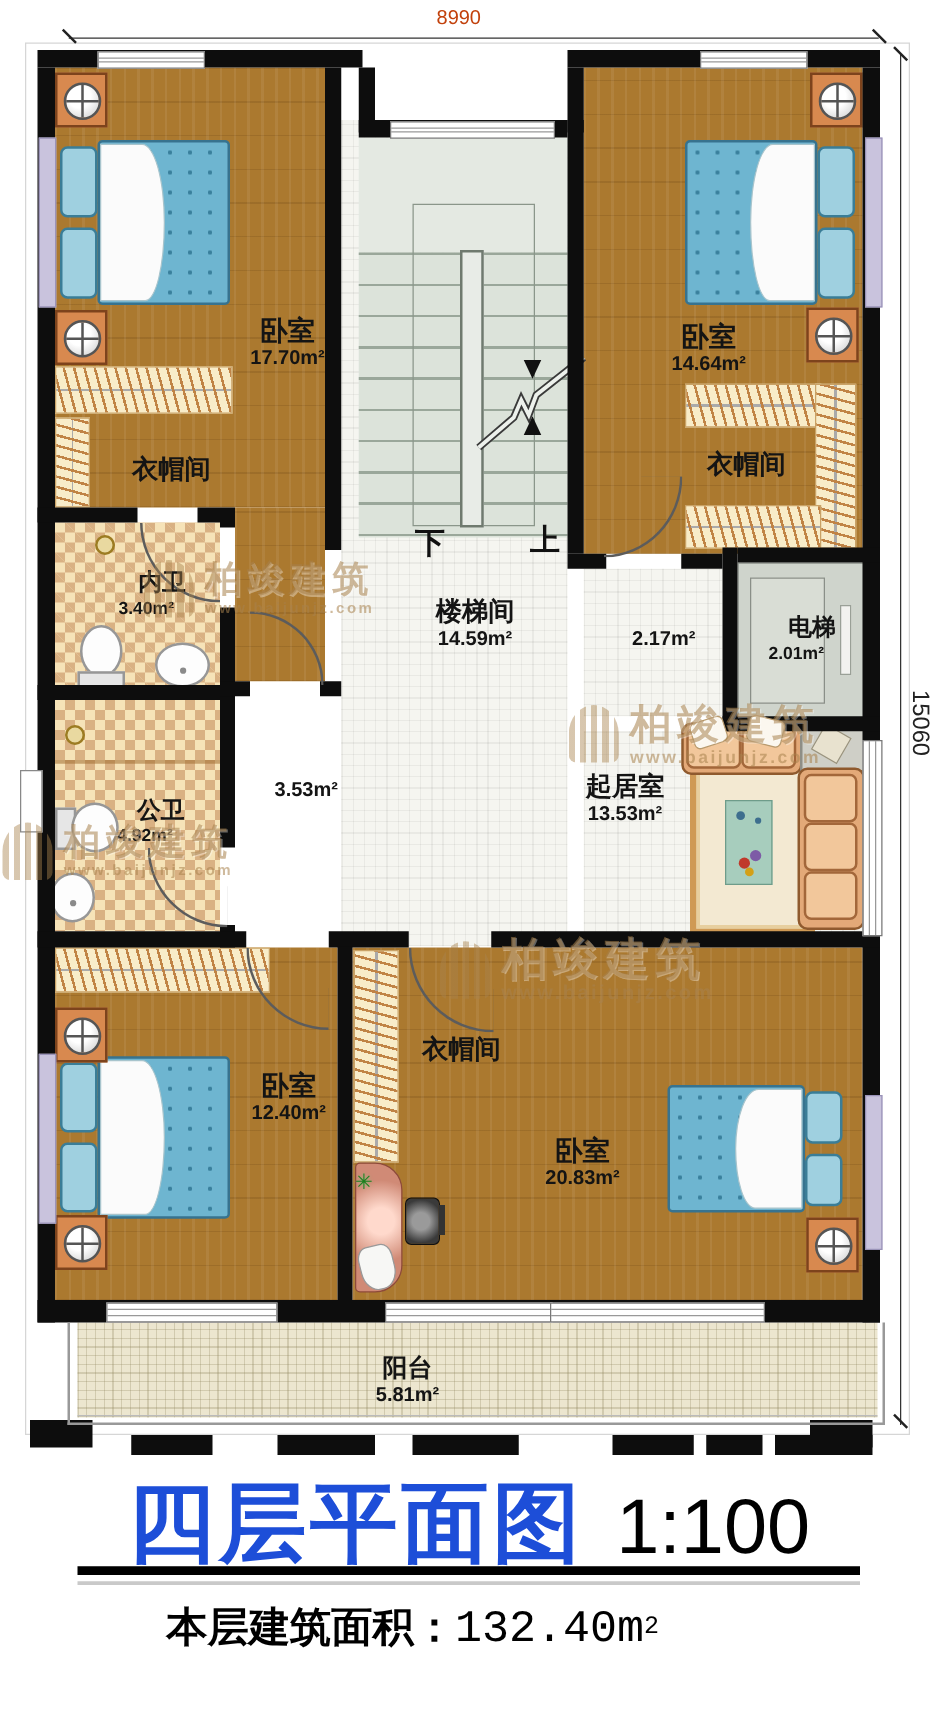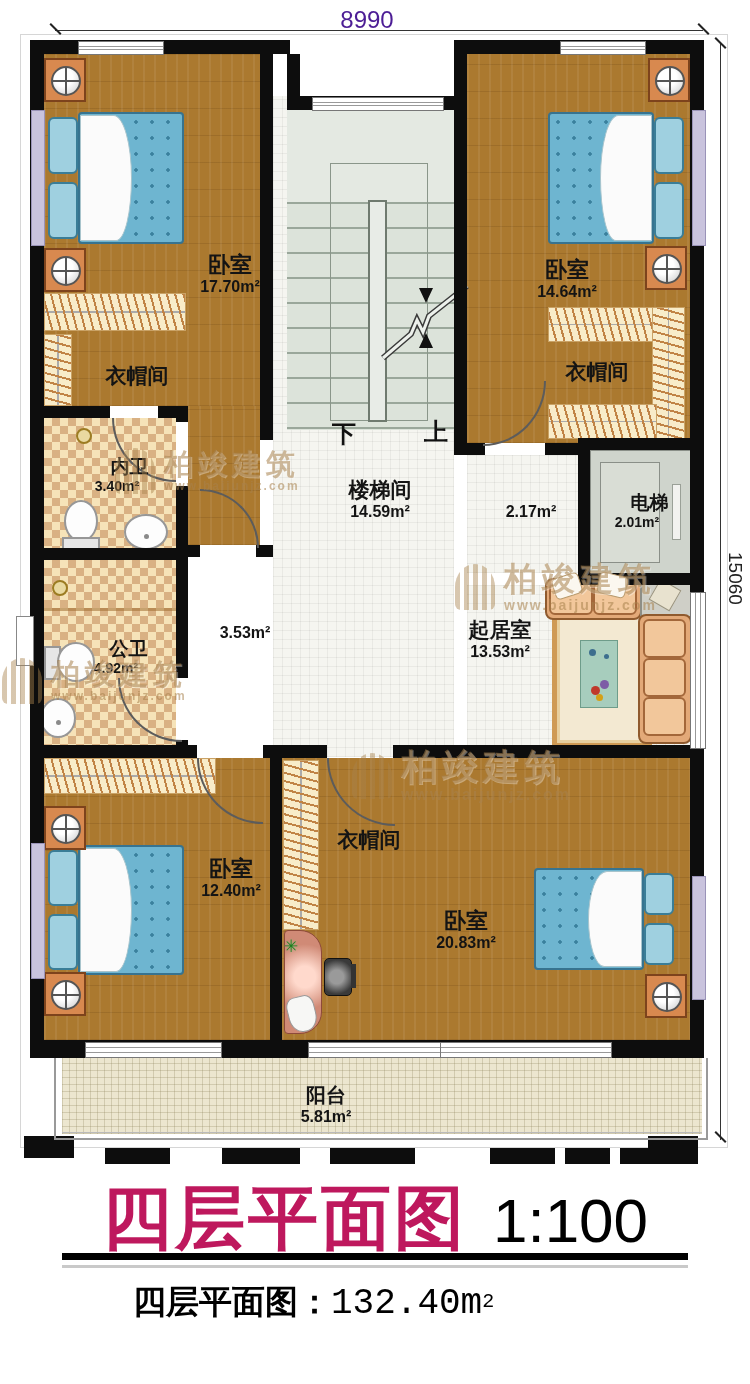--- a/index.html
+++ b/index.html
@@ -51,21 +51,21 @@
   .head-right .p1{right:4px;top:5px}.head-right .p2{right:4px;bottom:5px}
   .blanket{position:absolute;top:3px;bottom:3px;background:#fbfbfb;border:1px solid #a8c4cc;z-index:3;}
   .head-left .blanket{left:36px;width:36%;border-radius:0 70% 60% 0/0 100% 100% 0;}
   .head-right .blanket{right:36px;width:36%;border-radius:70% 0 0 60%/100% 0 0 100%;}
   .rlabel{position:absolute;z-index:5;transform:translateX(-50%);text-align:center;line-height:1.18;white-space:nowrap;color:#141414;}
   .rname{font-size:22px;font-weight:700;}
   .rarea{font-size:16px;font-weight:700;}
   .sm .rname{font-size:19px;margin-left:25px;}
   .sm .rarea{font-size:14px;}
   .dir{position:absolute;z-index:5;font-size:24px;font-weight:700;}
-  .dim{position:absolute;z-index:5;font-size:24px;color:#4c1d95;}
+  .dim{position:absolute;z-index:5;font-size:16px;color:#c2410c;}
   .dimline{position:absolute;z-index:5;background:#333;}
   .tick{position:absolute;z-index:5;width:15px;height:2px;background:#222;transform:rotate(45deg);}
   .wm{position:absolute;z-index:6;display:flex;align-items:center;gap:9px;color:rgba(168,130,76,.55);pointer-events:none;}
   .wm .logo{width:40px;height:46px;border-radius:50% 50% 6px 6px;opacity:.75;
       background:repeating-linear-gradient(90deg,rgba(168,130,76,.6) 0 5px,transparent 5px 9px);}
   .wm .brand{font-size:33px;font-weight:700;letter-spacing:5px;text-shadow:1px 1px 0 rgba(255,255,255,.35);line-height:1.05;}
   .wm .url{font-size:14px;font-weight:700;letter-spacing:2px;}
   .wm.small .brand{font-size:29px;}
   .wm.small .url{font-size:12px;}
   .toilet-bowl{position:absolute;z-index:2;background:#fdfdfd;border:2px solid #979797;border-radius:50%;}
@@ -95,21 +95,21 @@
   .plant{position:absolute;z-index:3;font-size:17px;font-weight:700;color:#1e7d1e;text-shadow:0 0 2px #7ec07e;}
   .elev{position:absolute;z-index:2;background:#cfd4cc;border:1px solid #8a8f88;}
   .elev-in{position:absolute;z-index:2;background:#d9ddd5;border:1px solid #8a8f88;}
   .slit{position:absolute;z-index:3;background:#f2f2ef;border:1px solid #9aa097;}
   .blkline{position:absolute;z-index:4;background:#999;}
   .dash{position:absolute;z-index:3;background:#0d0d0d;}
   .sill{position:absolute;z-index:0;border:1px solid #d6d6d6;}
   .shelf{position:absolute;z-index:2;background:rgba(160,110,50,.55);}
   .fixture{position:absolute;z-index:4;background:#fff;border:1px solid #888;}
   .title-row{position:absolute;z-index:5;left:0;top:1172px;width:750px;text-align:center;white-space:nowrap;}
-  .t-main{font-size:70px;font-weight:700;letter-spacing:3px;color:#be185d;}
+  .t-main{font-size:70px;font-weight:700;letter-spacing:3px;color:#1d4ed8;}
   .t-scale{font-size:62px;font-weight:400;margin-left:26px;color:#000;}
   .uline1{position:absolute;z-index:5;left:62px;top:1253px;width:626px;height:7px;background:#000;}
   .uline2{position:absolute;z-index:5;left:62px;top:1265px;width:626px;height:3px;background:#c9c9c9;}
   .fline{position:absolute;z-index:5;left:133px;white-space:nowrap;color:#000;}
   .f-cn{font-size:33px;font-weight:700;}
   .f-val{font-size:36px;font-family:"Liberation Mono","DejaVu Sans Mono",monospace;}
   .f-sup{font-size:20px;font-family:"Liberation Mono","DejaVu Sans Mono",monospace;vertical-align:super;}
   .vdim{position:absolute;z-index:5;writing-mode:vertical-rl;font-size:19px;color:#222;}
 </style>
 </head>
@@ -387,16 +387,16 @@
       <div class="url" style="font-size:16px">www.baijunjz.com</div>
     </div>
   </div>
 
   <div class="title-row">
     <span class="t-main">四层平面图</span><span class="t-scale">1:100</span>
   </div>
   <div class="uline1"></div>
   <div class="uline2"></div>
   <div class="fline" style="top:1280px">
-    <span class="f-cn">四层平面图：</span><span class="f-val">132.40m</span><span class="f-sup">2</span>
+    <span class="f-cn">本层建筑面积：</span><span class="f-val">132.40m</span><span class="f-sup">2</span>
   </div>
 
 </div>
 
 </body></html>

